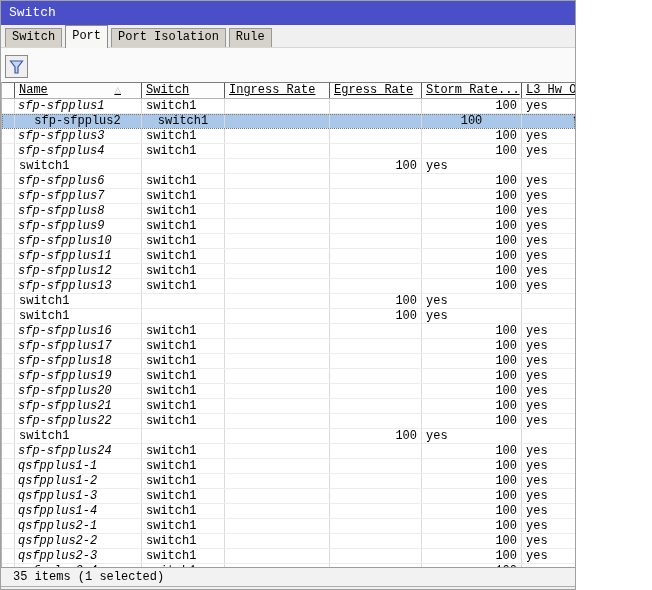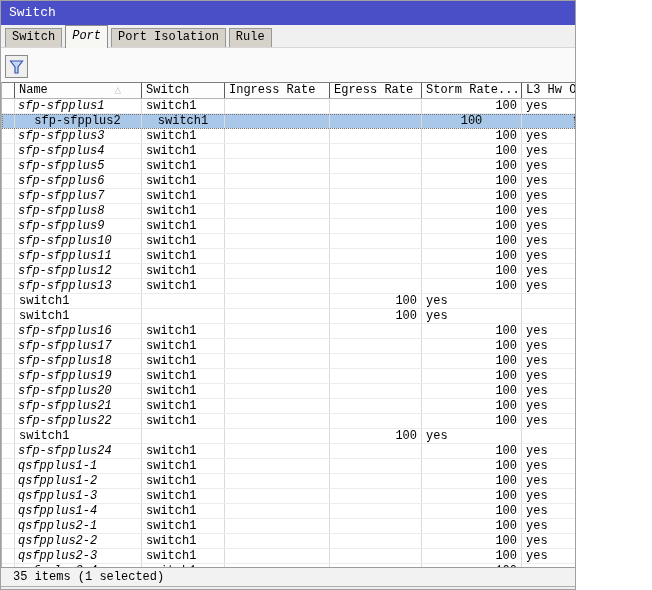--- a/index.html
+++ b/index.html
@@ -49,21 +49,20 @@
     cursor:default;
   }
   .tab.active {
     height:23px;
     line-height:21px;
     background:#f7f7f4;
     border-color:#8c8c8c;
     margin-bottom:-1px;
     position:relative;
     z-index:2;
-    font-style:italic;
   }
   
   .toolbar {
     height:34px;
     background:#fafafa;
     padding:7px 0 0 4px;
   }
   .filter-btn {
     width:23px; height:23px;
     background:#efefef;
@@ -81,21 +80,21 @@
     height:17px;
     line-height:15px;
     background:#fdfdfd;
     border-top:1px solid #7e7e7e;
     border-bottom:1px solid #b4b4b4;
   }
   .hcell {
     border-right:1px solid #5a5a5a;
     padding:0 4px;
     white-space:nowrap; overflow:hidden;
-    display:flex; justify-content:space-between; align-items:center;
+    display:flex; justify-content:space-between; align-items:center;text-decoration:underline;
   }
   .hcell:last-child { border-right:none; }
   .sort-tri {
     color:#c4c4c4;
     font-size:11px;
     line-height:15px;
     margin-right:16px;
   }
   .tbody { height:468px; overflow:hidden; background:#ffffff; }
   .row { height:15px; border-bottom:1px solid #ececec; }
@@ -199,21 +198,20 @@
         <div class="cell c-name">sfp-sfpplus4</div>
         <div class="cell c-switch">switch1</div>
         <div class="cell c-ingress"></div>
         <div class="cell c-egress"></div>
         <div class="cell c-storm">100</div>
         <div class="cell c-l3">yes</div>
         <div class="cell c-spacer"></div>
       </div>
         <div class="row">
         <div class="cell c-flags"></div>
-        <div class="cell c-name">sfp-sfpplus5</div>
         <div class="cell c-switch">switch1</div>
         <div class="cell c-ingress"></div>
         <div class="cell c-egress"></div>
         <div class="cell c-storm">100</div>
         <div class="cell c-l3">yes</div>
         <div class="cell c-spacer"></div>
       </div>
         <div class="row">
         <div class="cell c-flags"></div>
         <div class="cell c-name">sfp-sfpplus6</div>

